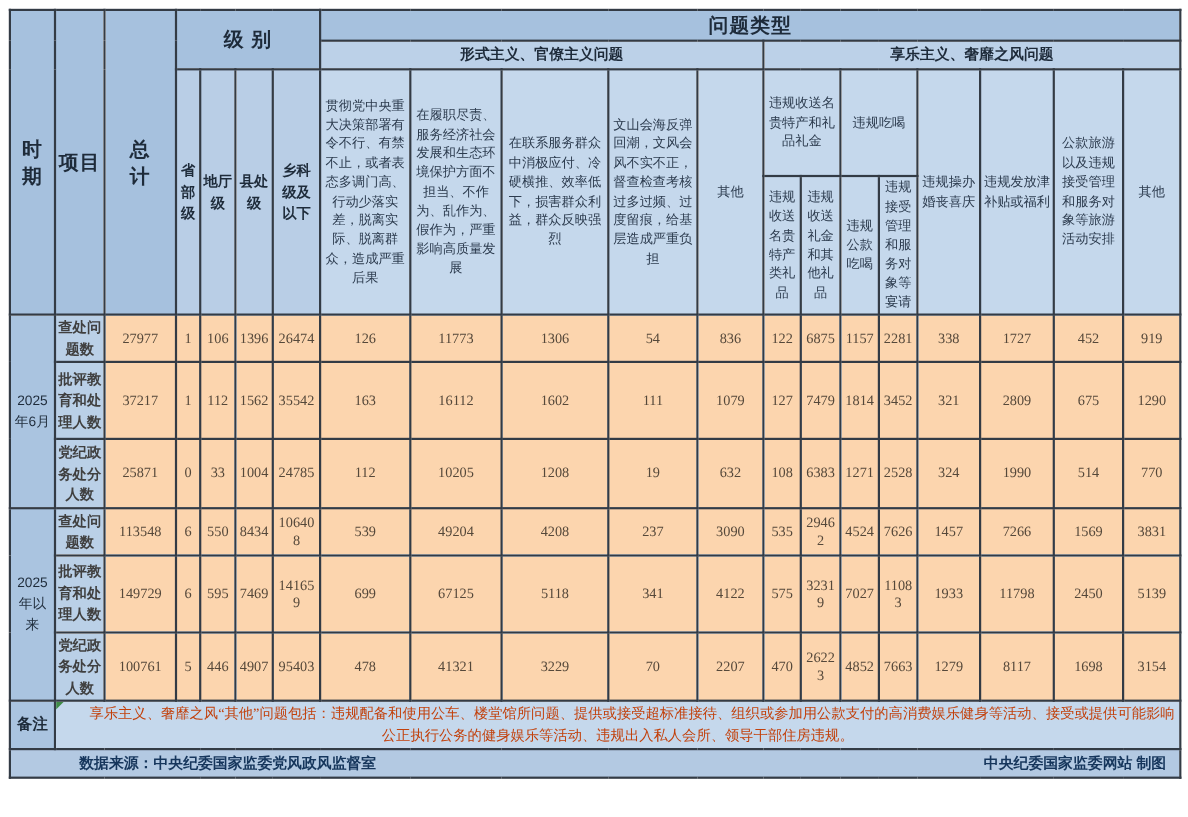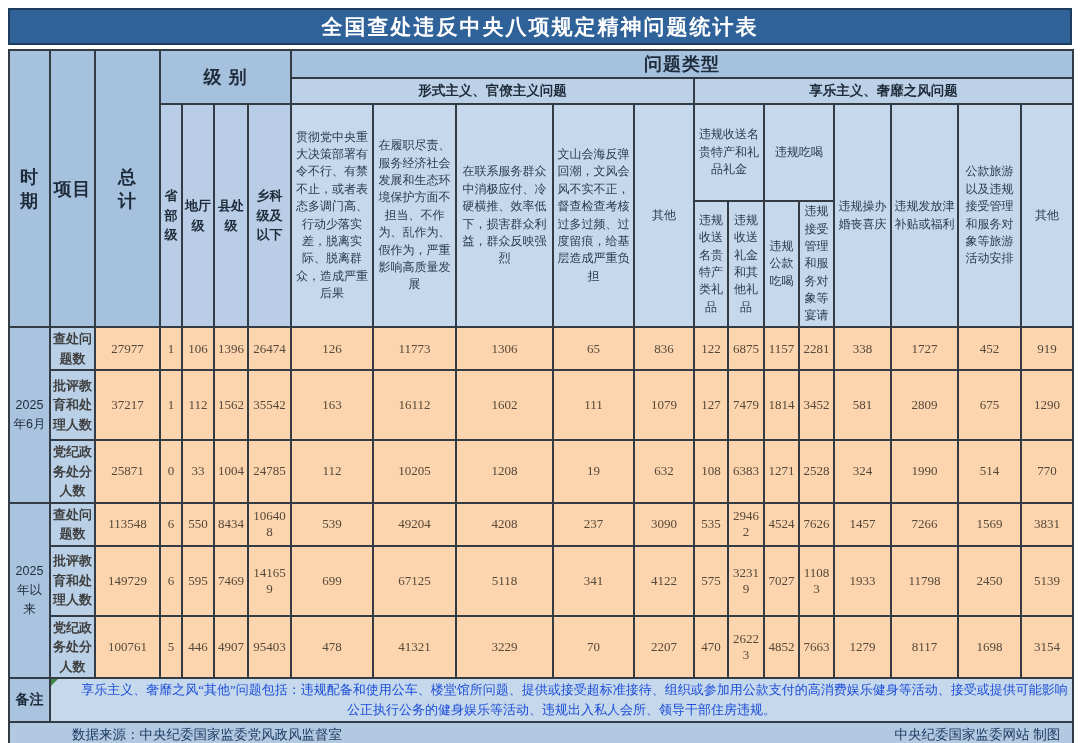--- a/index.html
+++ b/index.html
@@ -47,44 +47,41 @@
   tbody tr:nth-child(2){height:70px;}
   tbody tr:nth-child(3){height:54px;}
   tbody tr:nth-child(4){height:33px;}
   tbody tr:nth-child(5){height:70px;}
   tbody tr:nth-child(6){height:56px;}
 
   .note-row{height:42px;}
   .note-label{background:#aac4e0;color:#1e2b3a;font-weight:bold;font-size:14px;}
   .note-cell{
     background:#c5d8ec;text-align:left;position:relative;
-    font-family:"Liberation Serif",serif;font-size:13px;color:#1d4ed8;
+    font-family:"Liberation Serif",serif;font-size:13px;color:#c2410c;
     line-height:1.55;padding:2px 10px;text-indent:2em;
   }
   .corner-marker{
     position:absolute;top:0;left:0;width:0;height:0;
     border-top:7px solid #3f8a46;border-right:7px solid transparent;
   }
 
   .footer-row{height:23px;}
   .footer-cell{background:#b3c9e2;padding:0;}
   .footer-flex{
     display:flex;justify-content:space-between;align-items:center;
     padding:2px 10px 2px 60px;
-    font-size:13.5px;font-weight:normal;color:#16365c;gap:20px;
+    font-size:13.5px;font-weight:bold;color:#16365c;gap:20px;
   }
 </style>
 </head>
 <body>
 
 <div class="page">
 
-  <div class="title-bar">
-    <span>全国查处违反中央八项规定精神问题统计表</span>
-  </div>
 
   <table class="stats">
     <colgroup>
       <col style="width:41px">
         <col style="width:45px">
         <col style="width:65px">
       <col style="width:22px">
         <col style="width:32px">
         <col style="width:34px">
         <col style="width:43px">
@@ -146,21 +143,21 @@
           <td class="period-cell" rowspan="3">2025年6月</td>
           <td class="item-cell">查处问题数</td>
           <td class="val">27977</td>
           <td class="val">1</td>
           <td class="val">106</td>
           <td class="val">1396</td>
           <td class="val">26474</td>
           <td class="val">126</td>
           <td class="val">11773</td>
           <td class="val">1306</td>
-          <td class="val">65</td>
+          <td class="val">54</td>
           <td class="val">836</td>
           <td class="val">122</td>
           <td class="val">6875</td>
           <td class="val">1157</td>
           <td class="val">2281</td>
           <td class="val">338</td>
           <td class="val">1727</td>
           <td class="val">452</td>
           <td class="val">919</td>
         </tr>
@@ -173,21 +170,21 @@
           <td class="val">35542</td>
           <td class="val">163</td>
           <td class="val">16112</td>
           <td class="val">1602</td>
           <td class="val">111</td>
           <td class="val">1079</td>
           <td class="val">127</td>
           <td class="val">7479</td>
           <td class="val">1814</td>
           <td class="val">3452</td>
-          <td class="val">581</td>
+          <td class="val">321</td>
           <td class="val">2809</td>
           <td class="val">675</td>
           <td class="val">1290</td>
         </tr>
         <tr>
           <td class="item-cell">党纪政务处分人数</td>
           <td class="val">25871</td>
           <td class="val">0</td>
           <td class="val">33</td>
           <td class="val">1004</td>

